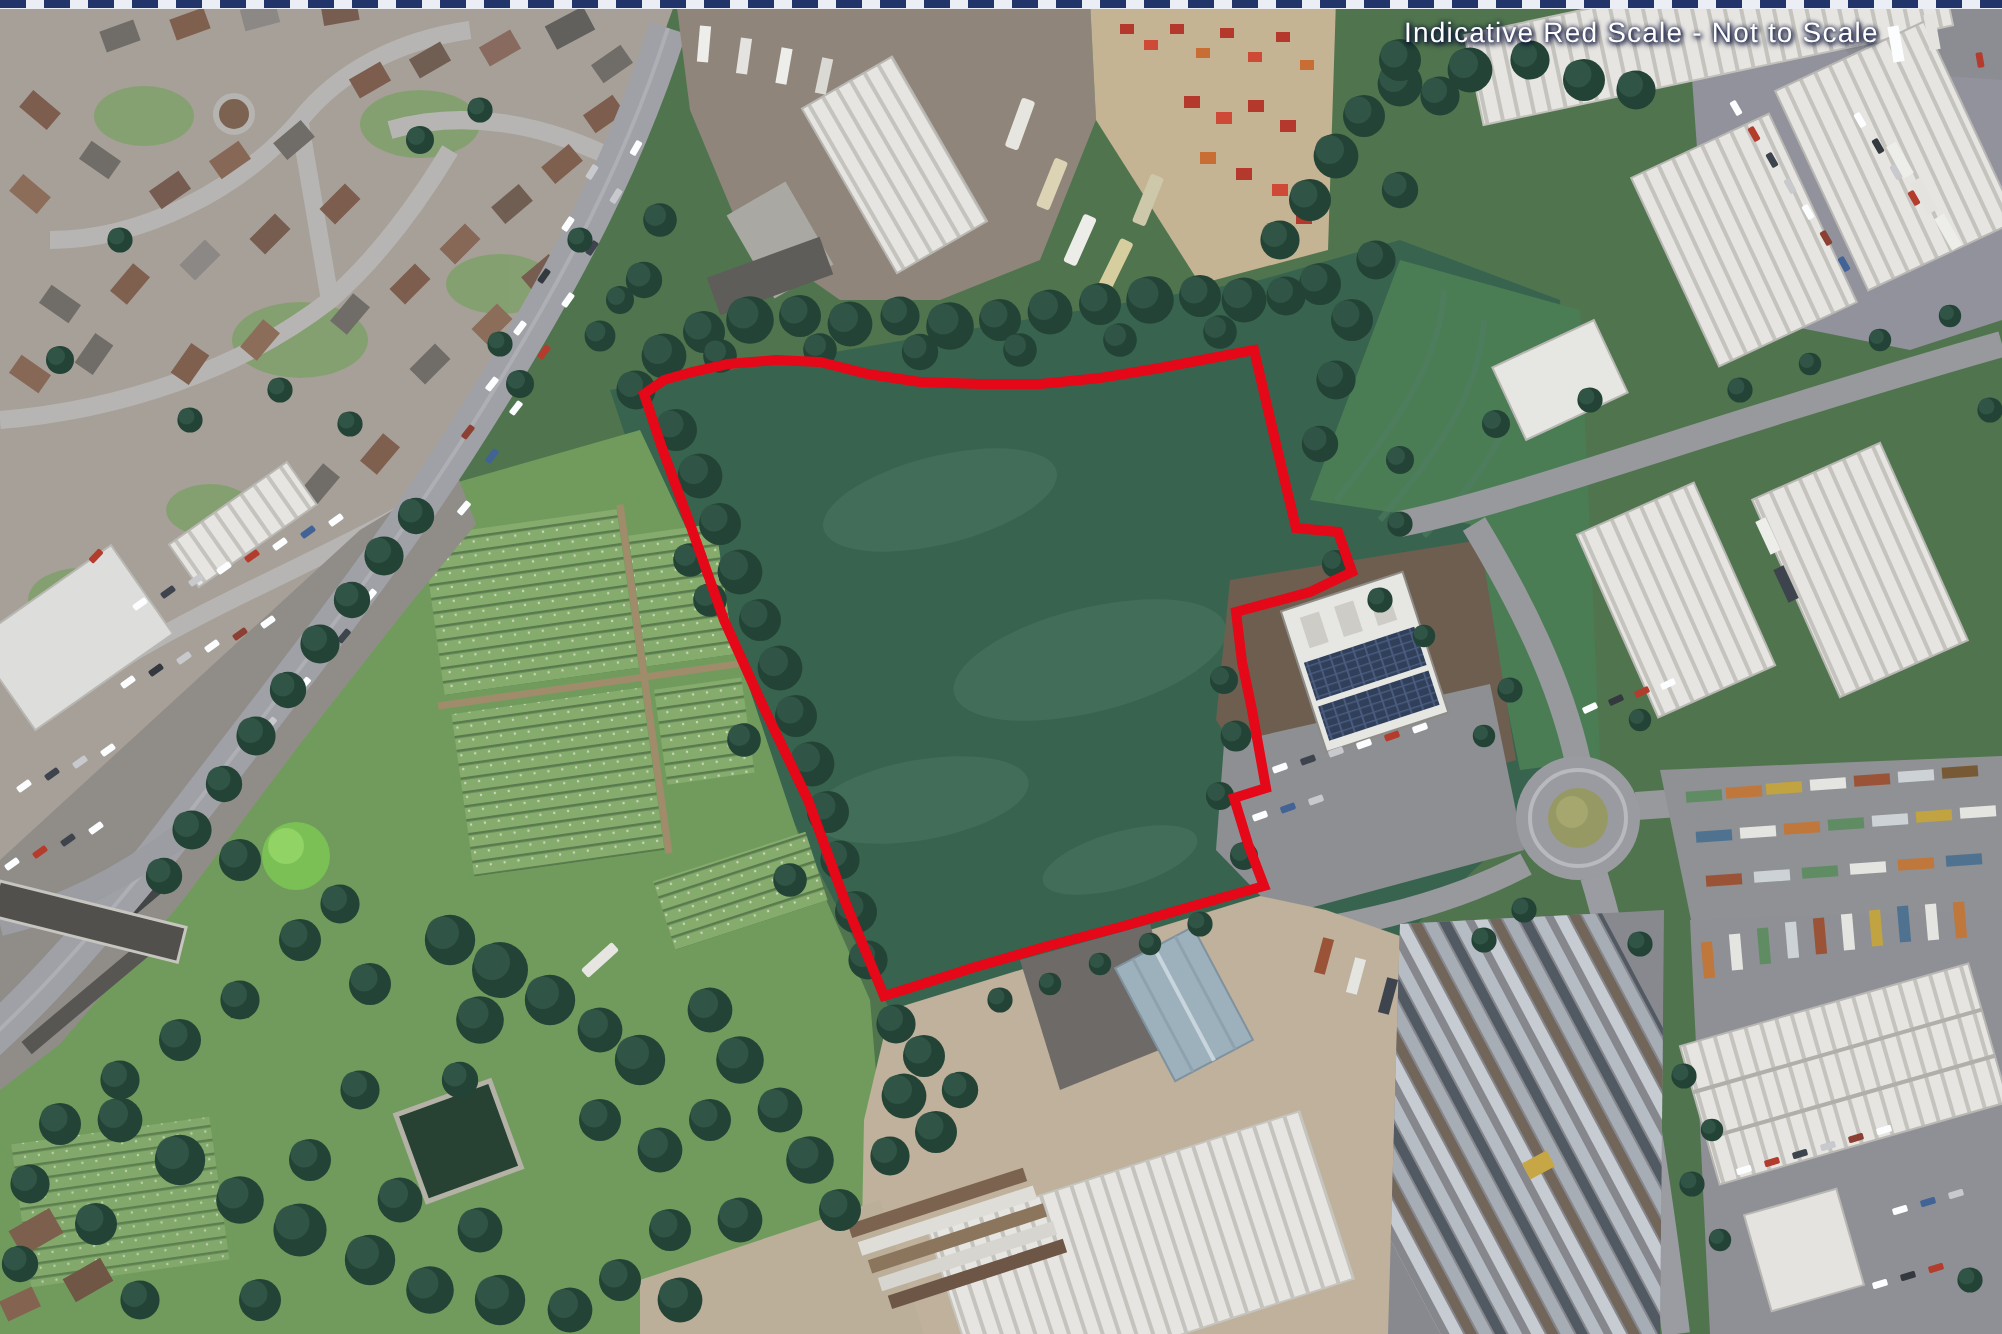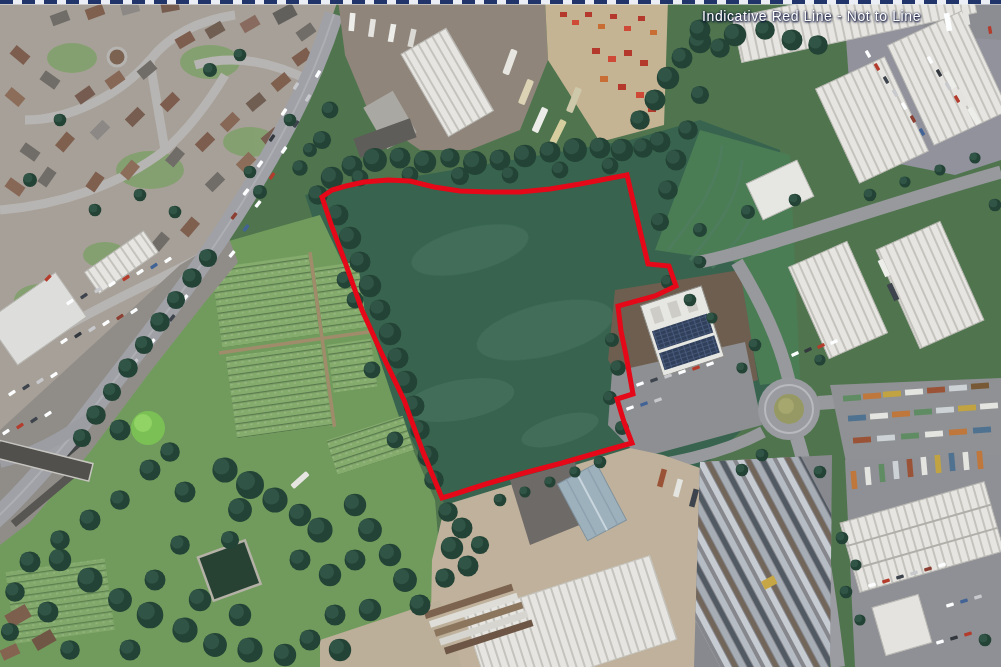--- a/index.html
+++ b/index.html
@@ -626,14 +626,14 @@
     <use href="#tree" transform="translate(985,640) scale(0.9)"></use>
         <use href="#tree" transform="translate(995,205) scale(0.9)"></use>
   </g>
 
   <polygon fill="none" stroke-linejoin="miter" points="322,197 332,190 346,186 364,182 388,180 410,181 434,187 460,191 490,192 520,192 550,189 580,184 606,179 627,175 638,222 648,264 669,266 676,286 655,296 618,306 621,331 626,355 633,394 617,399 624,422 632,443 600,452 562,463 524,473 486,484 455,494 442,498 423,452 404,400 381,352 362,310 345,262 331,224" stroke="#e60010" stroke-width="5"></polygon>
   <line x1="0" y1="2" x2="1001" y2="2" stroke-width="5" stroke="#eef1f6"></line>
   <line x1="0" y1="2" x2="1001" y2="2" stroke-width="4" stroke-dasharray="13 9" stroke="#1d2f66"></line>
   <rect width="1001" height="667" fill="#b7c6de" opacity="0.04"></rect>
 </svg>
 
-<div class="map-label">Indicative Red Line - Not to Line</div>
+<div class="map-label">Indicative Red Scale - Not to Scale</div>
 </div>
 
 </body></html>

